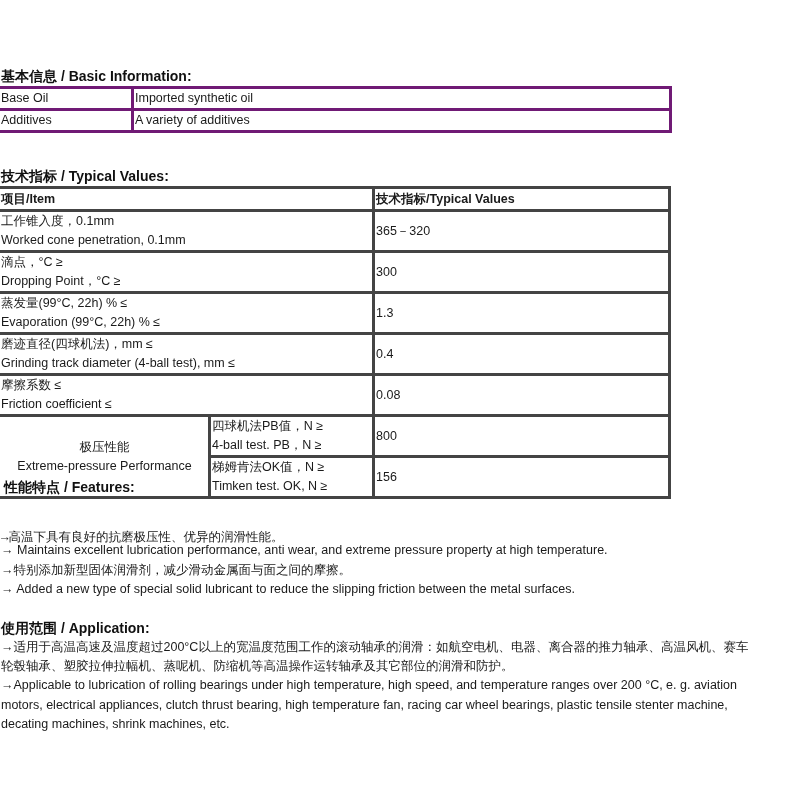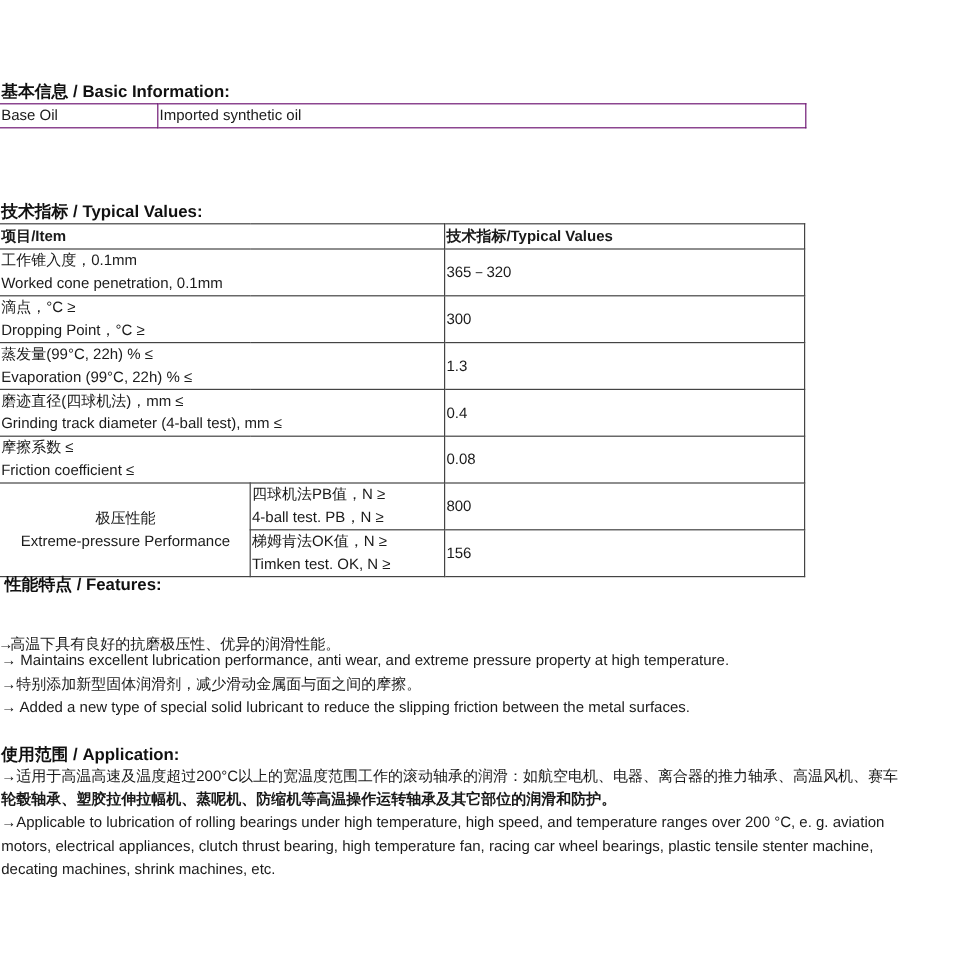--- a/index.html
+++ b/index.html
@@ -6,21 +6,21 @@
   body {
     width: 800px; height: 800px; position: relative; overflow: hidden;
     font-family: "Liberation Sans", "DejaVu Sans", sans-serif;
     color: #1a1a1a; font-size: 12.5px;
   }
   .heading {
     position: absolute; left: 1px; font-weight: bold; font-size: 14px; color: #111;
     white-space: nowrap;
   }
   table { border-collapse: collapse; position: absolute; left: 0; }
-  td { border: 1px solid #701a75; padding: 0 0 0 1px; vertical-align: middle; line-height: 19px; white-space: nowrap; }
+  td { border: 3px solid #701a75; padding: 0 0 0 1px; vertical-align: middle; line-height: 19px; white-space: nowrap; }
   .t1 { top: 86px; width: 672px; }
   .t1 td { height: 19px; }
   .t1 td.c1 { width: 130px; border-left: none; }
   .t2 { top: 186px; width: 671px; }
   .t2 td { border-color: #444; }
   .t2 td.first { border-left: none; }
   .t2 tr.hdr td { height: 20px; font-weight: bold; }
   .t2 tr.r td { height: 38px; }
   .t2 tr.ep td { height: 38px; }
   .t2 .col-item { width: 368px; }
@@ -33,20 +33,24 @@
 </head>
 <body>
 
 <div class="heading" style="top:68px;">基本信息 / Basic Information:</div>
 
 <table class="t1">
   <tbody>
       <tr>
     <td class="c1">Base Oil</td>
     <td>Imported synthetic oil</td>
+  </tr>
+  <tr>
+    <td class="c1">Additives</td>
+    <td>A variety of additives</td>
   </tr>
 </tbody>
   </table>
 
 <div class="heading" style="top:168px;">技术指标 / Typical Values:</div>
 
 <table class="t2">
   <tbody>
       <tr class="hdr">
     <td class="first col-item" colspan="2">项目/Item</td>
@@ -109,16 +113,16 @@
   </table>
 
 <div class="heading" style="top:479px; left:4px;text-align:right;">性能特点 / Features:</div>
 <div class="para" style="top:529px;font-family:Liberation Mono, monospace;">→高温下具有良好的抗磨极压性、优异的润滑性能。</div>
 <div class="para" style="top:541px;">→ Maintains excellent lubrication performance, anti wear, and extreme pressure property at high temperature.</div>
 <div class="para" style="top:561px;">→特别添加新型固体润滑剂，减少滑动金属面与面之间的摩擦。</div>
 <div class="para" style="top:580px;">→ Added a new type of special solid lubricant to reduce the slipping friction between the metal surfaces.</div>
 
 <div class="heading" style="top:620px;">使用范围 / Application:</div>
 <div class="para" style="top:638px;">→适用于高温高速及温度超过200°C以上的宽温度范围工作的滚动轴承的润滑：如航空电机、电器、离合器的推力轴承、高温风机、赛车</div>
-<div class="para" style="top:657px;font-weight:bold;">轮毂轴承、塑胶拉伸拉幅机、蒸呢机、防缩机等高温操作运转轴承及其它部位的润滑和防护。</div>
+<div class="para" style="top:657px;">轮毂轴承、塑胶拉伸拉幅机、蒸呢机、防缩机等高温操作运转轴承及其它部位的润滑和防护。</div>
 <div class="para" style="top:676px;">→Applicable to lubrication of rolling bearings under high temperature, high speed, and temperature ranges over 200 °C, e. g. aviation</div>
 <div class="para" style="top:696px;">motors, electrical appliances, clutch thrust bearing, high temperature fan, racing car wheel bearings, plastic tensile stenter machine,</div>
 <div class="para" style="top:715px;">decating machines, shrink machines, etc.</div>
 
 </body></html>

